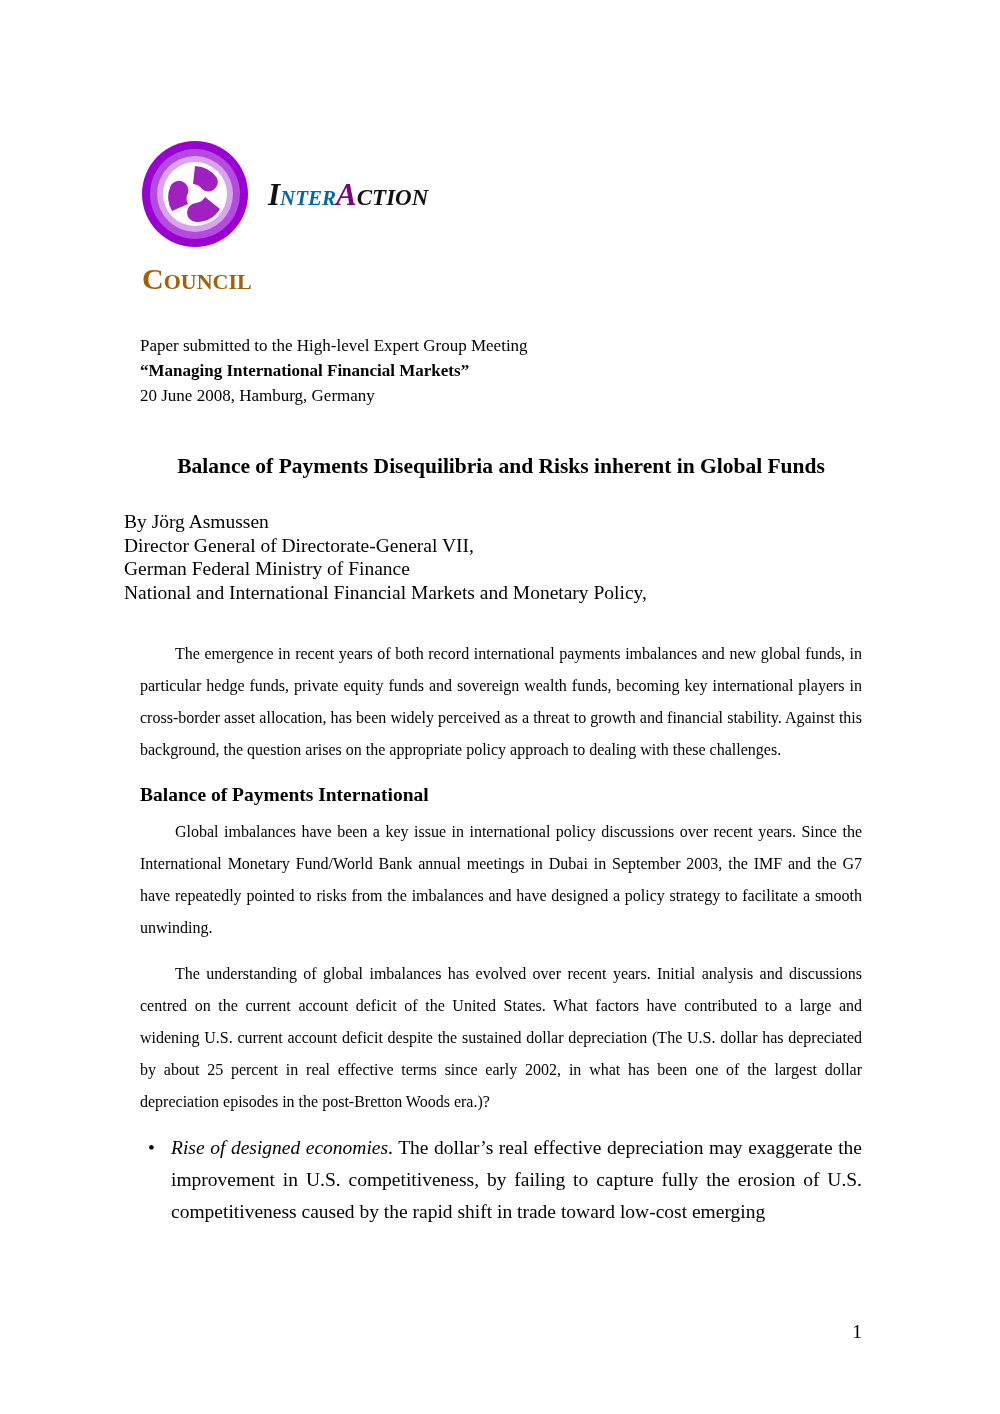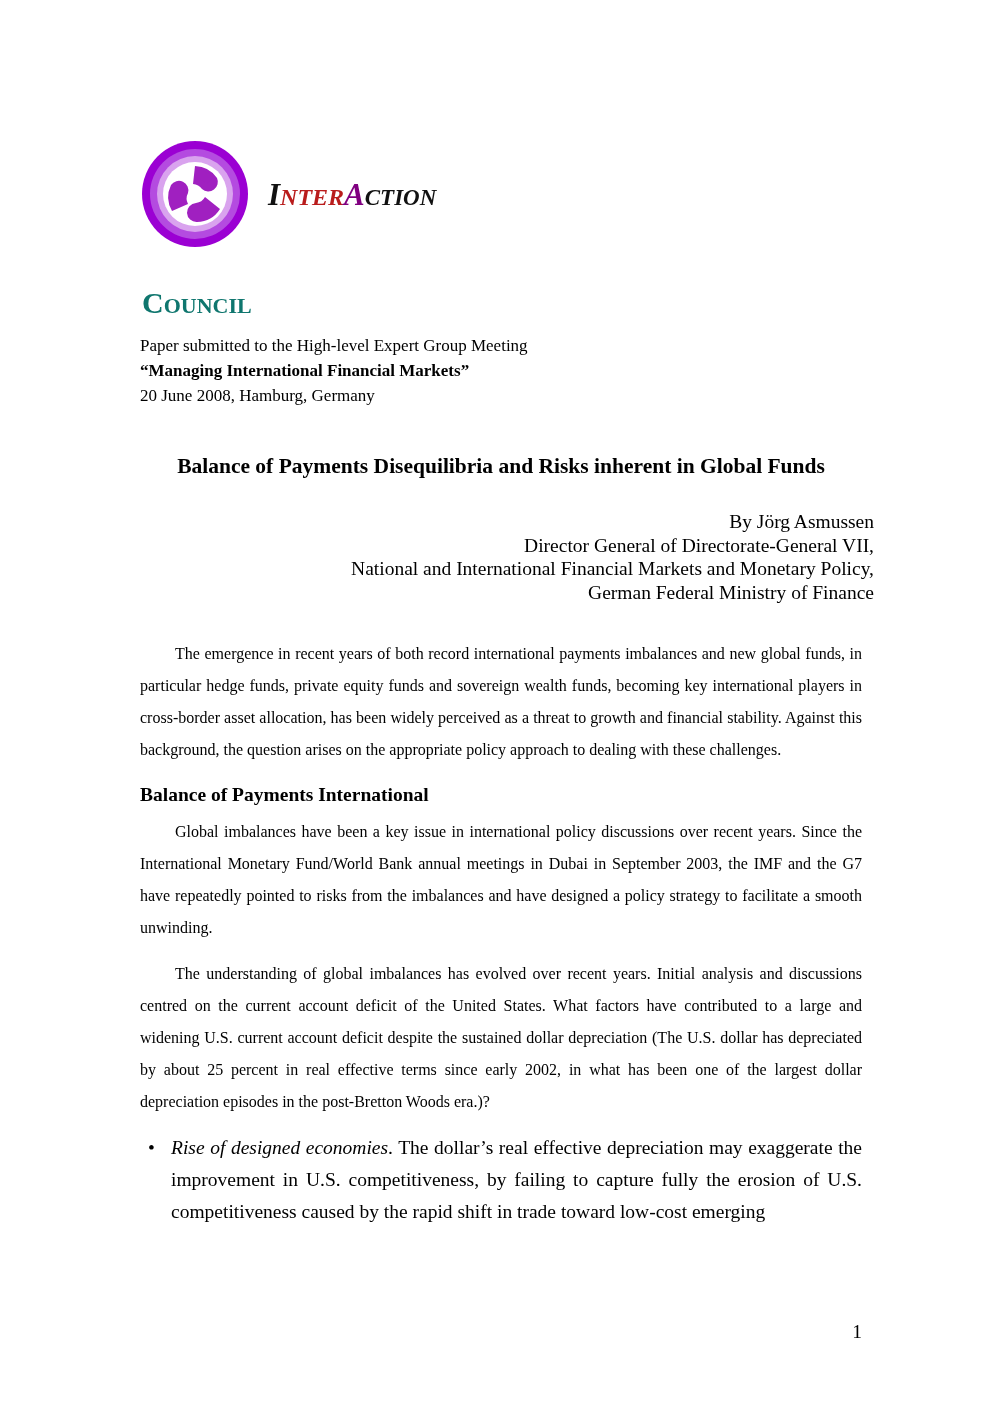--- a/index.html
+++ b/index.html
@@ -46,33 +46,33 @@
 
   .wordmark {
     margin-left: 18px;
     font-family: "Liberation Serif", "DejaVu Serif", serif;
     font-style: italic;
     font-weight: bold;
     white-space: nowrap;
     line-height: 1;
   }
   .wm-cap      { font-size: 31px; color: #111111; }
-  .wm-small    { font-size: 24px; color: #b91c1c; }
+  .wm-small    { font-size: 21px; color: #0369a1; }
   .wm-cap-a    { font-size: 31px; color: #800080; }
   .wm-small-b  { font-size: 23px; color: #111111; }
 
   .council {
-    margin-top: 38px;
+    margin-top: 14px;
     margin-left: 2px;
     font-family: "Liberation Serif", "DejaVu Serif", serif;
     font-style: normal;
     font-weight: bold;
     line-height: 1;
     white-space: nowrap;
-    color: #0f766e;
+    color: #a16207;
   }
   .cl-cap   { font-size: 30px; }
   .cl-small { font-size: 22px; }
 
   
   .meta {
     position: absolute;
     left: 140px;
     top: 333px;
     width: 722px;
@@ -89,24 +89,24 @@
     width: 722px;
     text-align: center;
     font-size: 21.5px;
     font-weight: bold;
     line-height: 28px;
   }
 
   
   .byline {
     position: absolute;
-    left: 152px;
+    left: 124px;
     top: 510px;
     width: 722px;
-    text-align: right;
+    text-align: left;
     font-size: 19.5px;
     line-height: 23.5px;
   }
 
   
   .body-col {
     position: absolute;
     left: 140px;
     top: 638px;
     width: 722px;
@@ -208,22 +208,22 @@
     <div>Paper submitted to the High-level Expert Group Meeting</div>
     <div class="b">“Managing International Financial Markets”</div>
     <div>20 June 2008, Hamburg, Germany</div>
   </div>
 
   <div class="doc-title">Balance of Payments Disequilibria and Risks inherent in Global Funds</div>
 
   <div class="byline">
     <div>By Jörg Asmussen</div>
     <div>Director General of Directorate-General VII,</div>
+    <div>German Federal Ministry of  Finance</div>
     <div>National and International Financial Markets and Monetary Policy,</div>
-    <div>German Federal Ministry of  Finance</div>
   </div>
 
   <div class="body-col">
     <p class="para">The emergence in recent years of both record international payments imbalances and new global funds, in particular hedge funds, private equity funds and sovereign wealth funds, becoming key international players in cross-border asset allocation, has been widely perceived as a threat to growth and financial stability. Against this background, the question arises on the appropriate policy approach to dealing with these challenges.</p>
 
     <h2 class="section">Balance of Payments International</h2>
 
     <p class="para">Global imbalances have been a key issue in international policy discussions over recent years. Since the International Monetary Fund/World Bank annual meetings in Dubai in September 2003, the IMF and the G7 have repeatedly pointed to risks from the imbalances and have designed a policy strategy to facilitate a smooth unwinding.</p>
 
     <p class="para">The understanding of global imbalances has evolved over recent years. Initial analysis and discussions centred on the current account deficit of the United States. What factors have contributed to a large and widening U.S. current account deficit despite the sustained dollar depreciation (The U.S. dollar has depreciated by about 25 percent in real effective terms since early 2002, in what has been one of the largest dollar depreciation episodes in the post-Bretton Woods era.)?</p>

